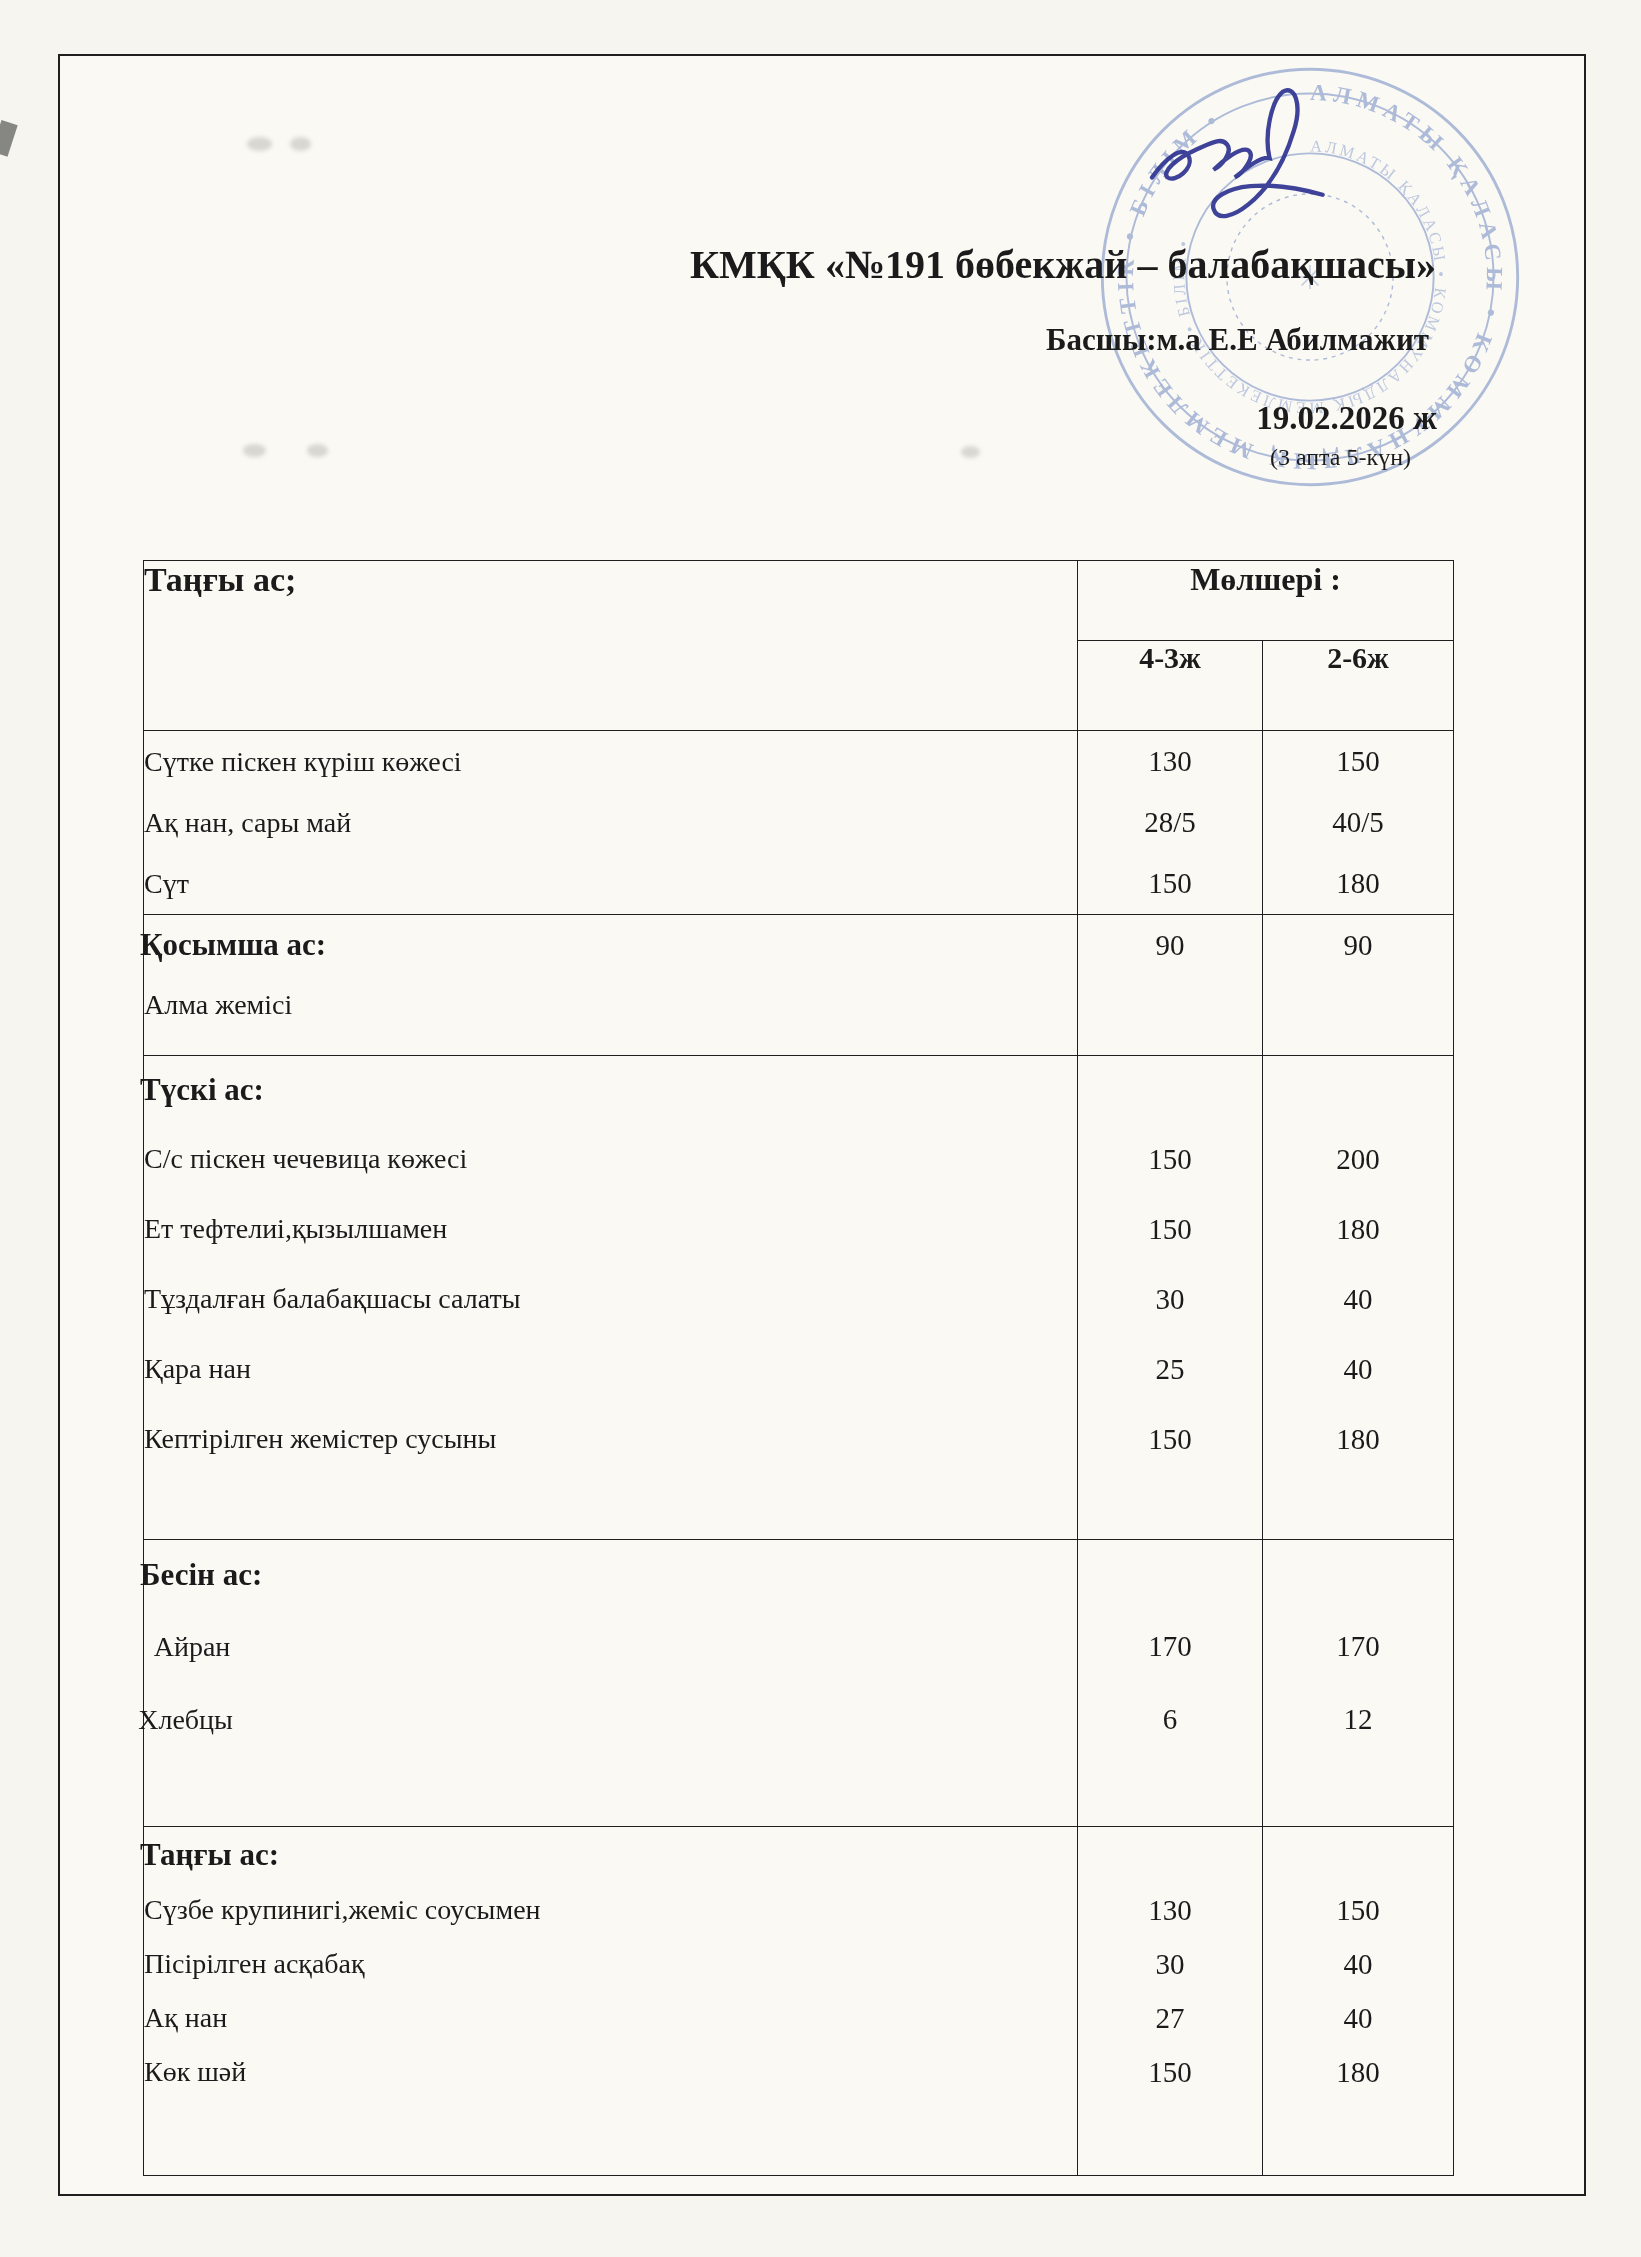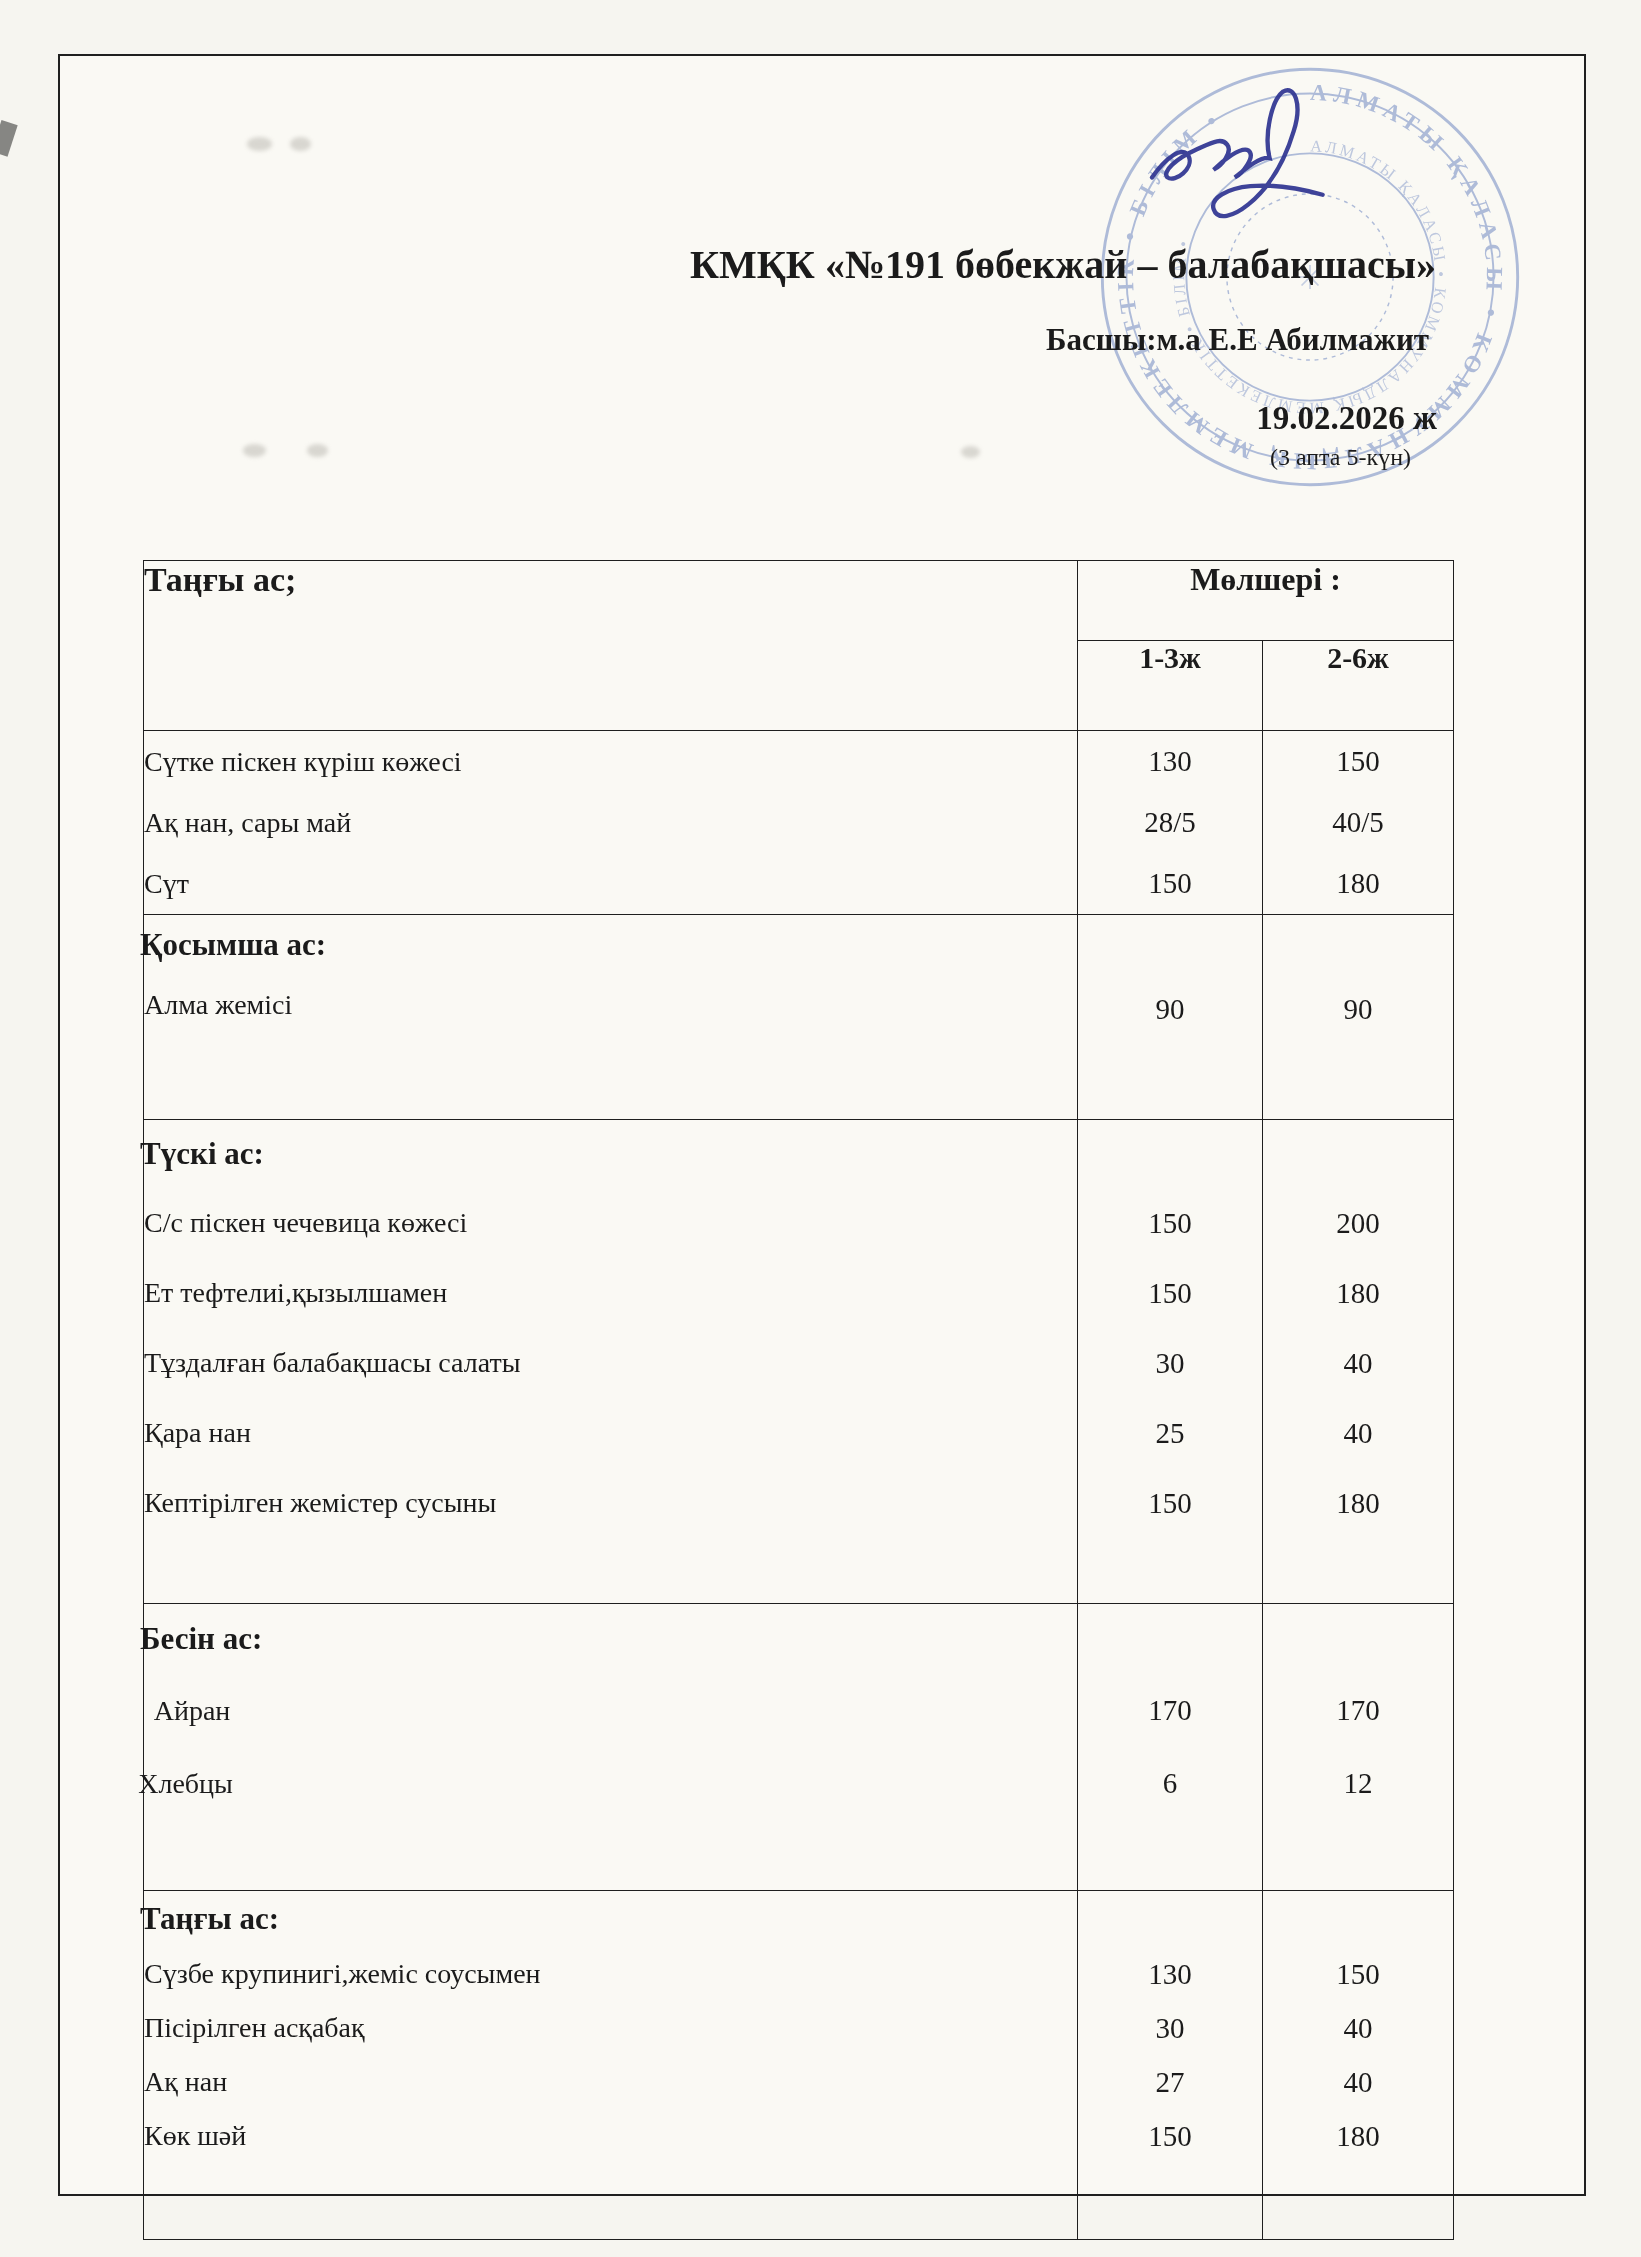--- a/index.html
+++ b/index.html
@@ -44,21 +44,21 @@
   td.name-cell{padding-left:13.5px;font-size:28px;}
   td.val-cell{text-align:center;font-size:29px;}
   .sec-title{font-weight:bold;font-size:31px;margin-left:-3.9px;}
   
   .s1 .line{height:61px;display:flex;align-items:center;}
   .s1 td{padding-top:7.7px;height:176px;}
   .s1 td.val-cell .line{justify-content:center;}
   .s2 td{height:140px;}
   .s2 .tline{height:60px;display:flex;align-items:center;}
   .s2 .line{height:60px;display:flex;align-items:center;}
-  .s2 td.val-cell{padding-top:64px;}
+  .s2 td.val-cell{}
   .s2 td.val-cell .line{justify-content:center;}
   .s3 td{height:415px;}
   .s3 .tline{height:68px;display:flex;align-items:center;}
   .s3 .line{height:70px;display:flex;align-items:center;}
   .s3 td.val-cell{padding-top:68px;}
   .s3 td.val-cell .line{justify-content:center;}
   .s4 td{height:216px;}
   .s4 .tline{height:70px;display:flex;align-items:center;}
   .s4 .line{height:73px;display:flex;align-items:center;}
   .s4 td.val-cell{padding-top:70px;}
@@ -115,21 +115,21 @@
         <col style="width:934px">
         <col style="width:185px">
         <col style="width:191px">
       </colgroup>
     <tbody>
         <tr>
       <th class="meal-head" rowspan="2">Таңғы ас;</th>
       <th class="portion-head" colspan="2">Мөлшері :</th>
     </tr>
     <tr>
-      <th class="age-head">1-3ж</th>
+      <th class="age-head">4-3ж</th>
       <th class="age-head">2-6ж</th>
     </tr>
 
     <tr class="s1">
       <td class="name-cell">
         <div class="line">Сүтке піскен күріш көжесі</div>
         <div class="line">Ақ нан, сары май</div>
         <div class="line">Сүт</div>
       </td>
       <td class="val-cell">

